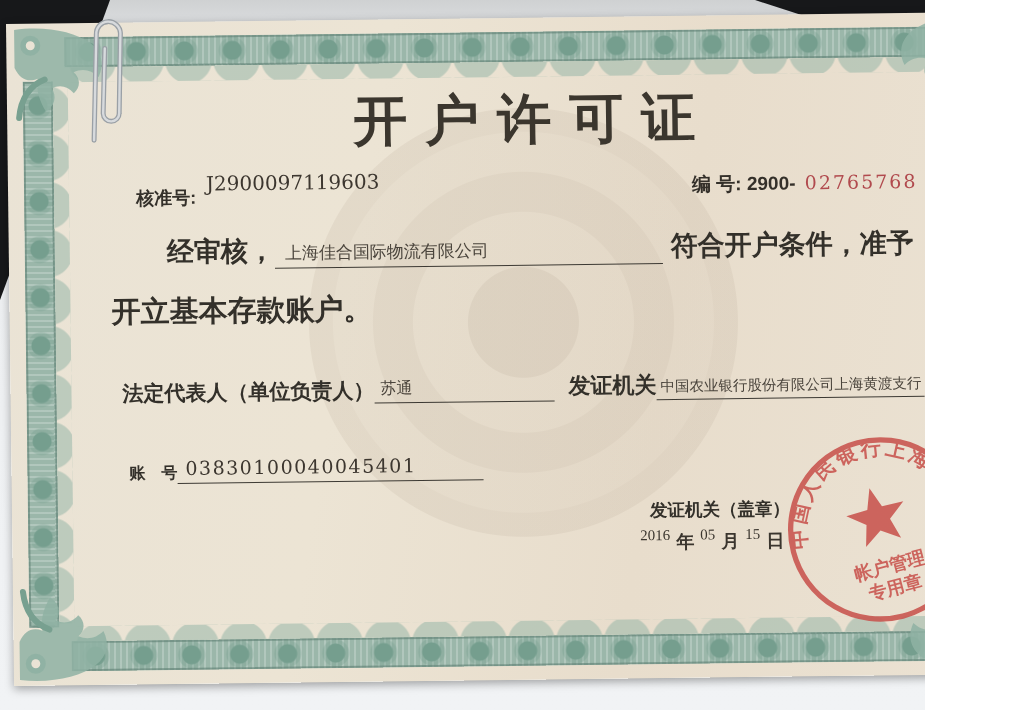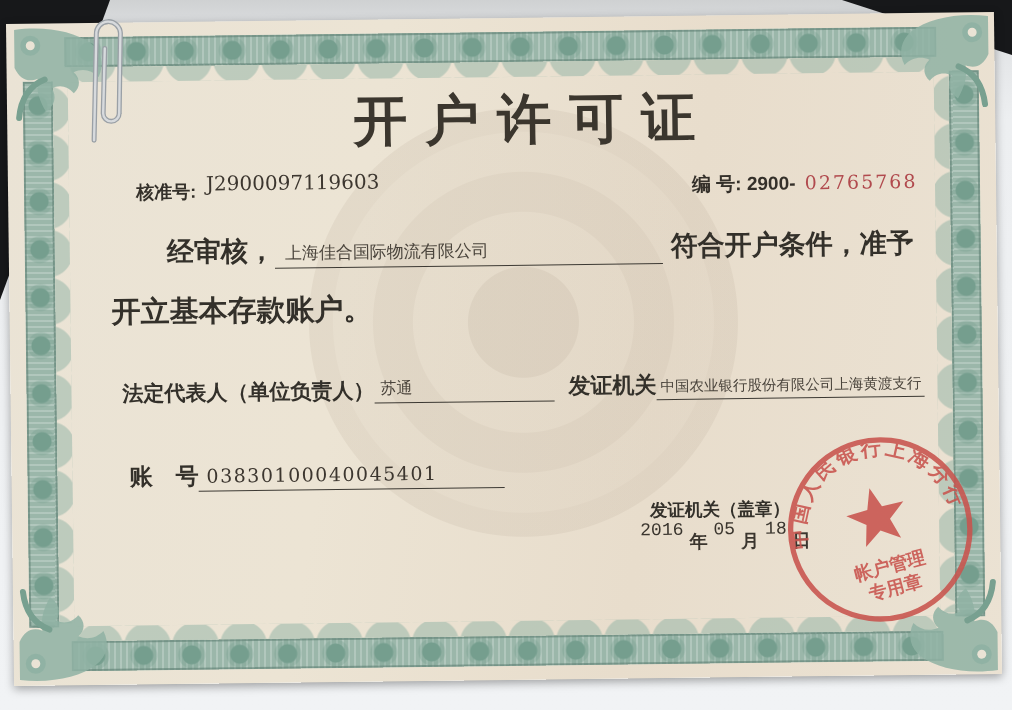--- a/index.html
+++ b/index.html
@@ -1,17 +1,17 @@
 <!DOCTYPE html>
 <html><head>
 <meta charset="utf-8">
 <style>
   html,body{margin:0;padding:0;}
   .photo{
-    position:relative;width:1012px;height:710px;overflow:hidden;
+    position:relative;width:925px;height:710px;overflow:hidden;
     background:linear-gradient(180deg,#cfd1d2 0px,#e2e4e6 40px,#edeff1 120px,#f1f3f5 100%);
     font-family:"Liberation Sans","DejaVu Sans",sans-serif;
   }
   .wedge{position:absolute;background:#17181a;}
   .wedge.tl{left:0;top:0;width:110px;height:300px;clip-path:polygon(0 0,100% 0,0 100%);}
   .wedge.tr{right:0;top:0;width:170px;height:55px;clip-path:polygon(0 0,100% 0,100% 100%);}
   .paper{
     position:absolute;left:10px;top:18px;width:988px;height:662px;
     transform:rotate(-0.7deg);transform-origin:50% 50%;
     background:linear-gradient(100deg,#eae3d5 0%,#ece4d4 35%,#e8ddcc 65%,#ebe2d3 100%);
@@ -51,45 +51,45 @@
   .corner{position:absolute;width:96px;height:96px;}
   .corner.tl{left:4px;top:2px;}
   .corner.tr{right:2px;top:0;transform:scaleX(-1);}
   .corner.bl{left:2px;bottom:2px;transform:scaleY(-1);}
   .corner.br{right:0;bottom:0;transform:scale(-1,-1);}
   
   .title{position:absolute;top:66px;left:0;right:0;text-align:center;padding-left:64px;
     font-family:"DejaVu Serif","Liberation Serif",serif;font-weight:700;font-size:54px;
     letter-spacing:18px;color:#3b362e;}
   .approval{position:absolute;left:128px;top:150px;display:flex;align-items:flex-start;}
-  .approval .lbl{font-size:18px;font-weight:700;color:#34302a;margin-top:8px;}
+  .approval .lbl{font-size:18px;font-weight:700;color:#34302a;margin-top:14px;}
   .approval .val{font-family:"DejaVu Serif","Liberation Serif",serif;font-size:20px;color:#3c362f;margin-left:10px;}
   .serial{position:absolute;left:684px;top:156px;font-size:19px;font-weight:700;color:#34302a;}
   .serial .red{font-family:"DejaVu Serif","Liberation Serif",serif;font-weight:400;letter-spacing:2px;margin-left:4px;}
   .body1{position:absolute;left:158px;top:204px;display:flex;align-items:flex-end;}
   .b-big{font-size:27px;font-weight:700;color:#33302a;white-space:nowrap;line-height:1.3;}
   .fill{border-bottom:1.8px solid #3c3933;display:flex;align-items:flex-end;box-sizing:border-box;}
   .fill-company{width:388px;height:44px;padding:0 0 3px 10px;}
   .fill-company span{font-family:"DejaVu Serif","Liberation Serif",serif;font-size:17px;color:#4a443c;}
   .body1 .suffix{margin-left:8px;}
   .body2{position:absolute;left:102px;top:270px;font-size:29px;font-weight:700;color:#33302a;}
   .fields{position:absolute;left:112px;top:326px;display:flex;align-items:flex-end;}
   .lbl-md{font-size:21px;font-weight:700;color:#33302a;white-space:nowrap;line-height:1.3;}
   .fill-name{width:180px;height:42px;padding:0 0 3px 6px;}
   .fill-name span{font-family:"DejaVu Serif","Liberation Serif",serif;font-size:16px;color:#4a443c;text-align:center;}
   .bank-lbl{margin-left:14px;font-size:22px;}
   .fill-bank{width:268px;height:58px;padding:0 0 3px 4px;}
   .fill-bank span{font-family:"DejaVu Serif","Liberation Serif",serif;font-size:14.5px;line-height:1.3;color:#4a443c;}
   .account{position:absolute;left:118px;top:416px;display:flex;align-items:flex-end;}
-  .account .lbl-md{font-size:23px;margin-top:24px;}
+  .account .lbl-md{font-size:16px;margin-top:24px;}
   .fill-account{width:306px;height:46px;padding:0 0 4px 8px;}
   .fill-account span{font-family:"DejaVu Serif","Liberation Serif",serif;font-size:19px;letter-spacing:1.5px;color:#3c362f;}
   .issuer{position:absolute;left:638px;top:482px;font-size:17.5px;font-weight:700;color:#33302a;}
   .dateline{position:absolute;left:628px;top:504px;display:flex;align-items:flex-start;color:#3a352e;}
-  .dateline .num{font-family:Liberation Mono, monospace;font-size:18px;}
+  .dateline .num{font-family:Liberation Serif, serif;font-size:15px;margin-top:7px;}
   .dateline .unit{font-size:18px;font-weight:700;position:relative;top:10px;margin:0 6px;}
   .stamp{position:absolute;left:772px;top:420px;width:192px;height:192px;transform:rotate(-14deg);opacity:.88;}
   .paperclip{position:absolute;left:74px;top:-14px;width:60px;height:136px;transform:rotate(3deg);}
 </style>
 </head>
 <body>
 
 <div class="photo">
   <div class="wedge tl"></div>
   <div class="wedge tr"></div>
@@ -180,21 +180,21 @@
       </div>
     </div>
 
     <div class="issuer">发证机关（盖章）</div>
 
     <div class="dateline">
       <span class="num">2016</span>
       <span class="unit">年</span>
       <span class="num">05</span>
       <span class="unit">月</span>
-      <span class="num">18</span>
+      <span class="num">15</span>
       <span class="unit">日</span>
     </div>
 
     <svg class="stamp" viewBox="0 0 180 180">
       <circle cx="90" cy="90" r="84" fill="none" stroke="#c9544e" stroke-width="5"></circle>
       <defs>
         <path id="ringArc" d="M 29.4,125 A 70,70 0 1 1 150.6,125" fill="none"></path>
       </defs>
       <text fill="#c9544e" font-size="19" font-weight="700" letter-spacing="3" font-family="'DejaVu Sans',sans-serif">
         <textPath href="#ringArc" startOffset="50%" text-anchor="middle">中国人民银行上海分行</textPath>

